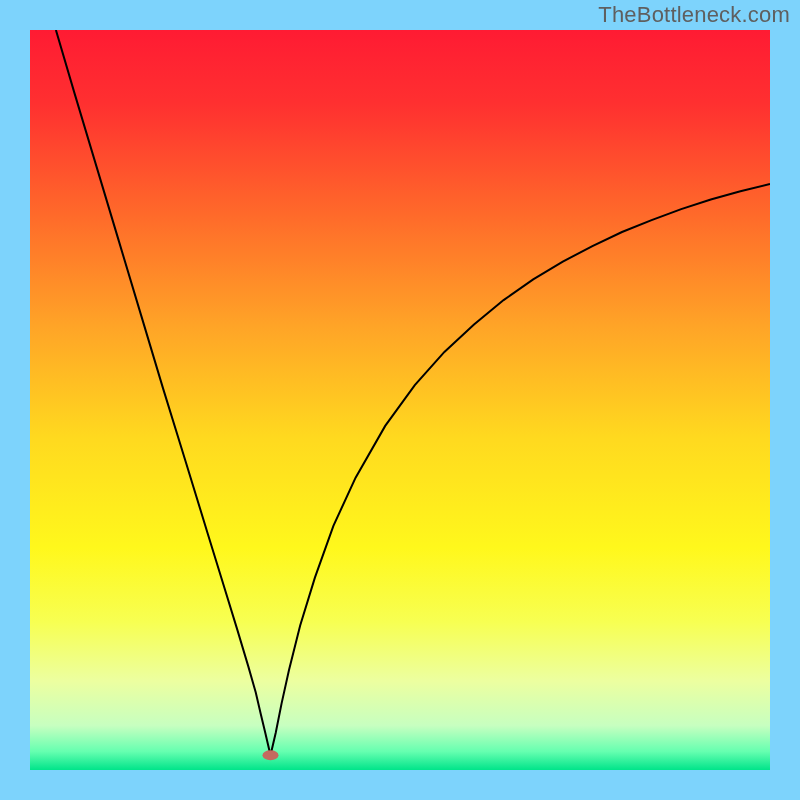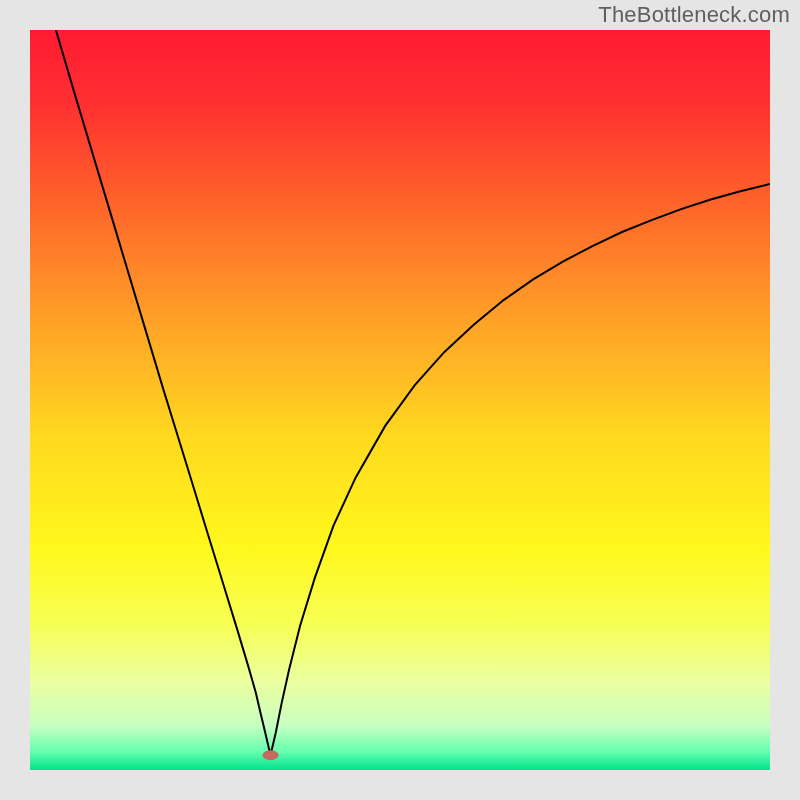--- a/index.html
+++ b/index.html
@@ -10,21 +10,21 @@
     background: #000;
     font-family: Arial, Helvetica, sans-serif;
     overflow: hidden;
   }
   .frame {
     position: absolute;
     top: 0;
     left: 0;
     width: 800px;
     height: 800px;
-    background: #e5e5e5;
+    background: #7dd3fc;
   }
   .watermark {
     position: absolute;
     top: 2px;
     right: 10px;
     color: #5f5f5f;
     font-size: 22px;
     font-weight: 500;
     letter-spacing: 0.2px;
     z-index: 5;

